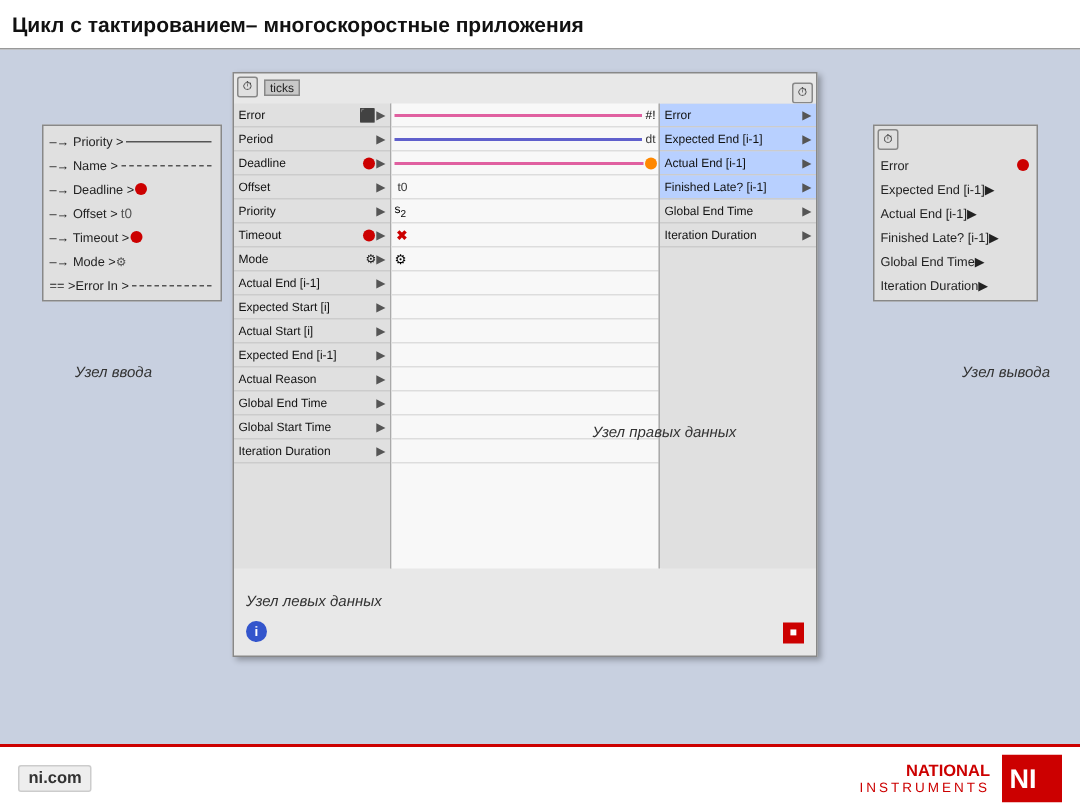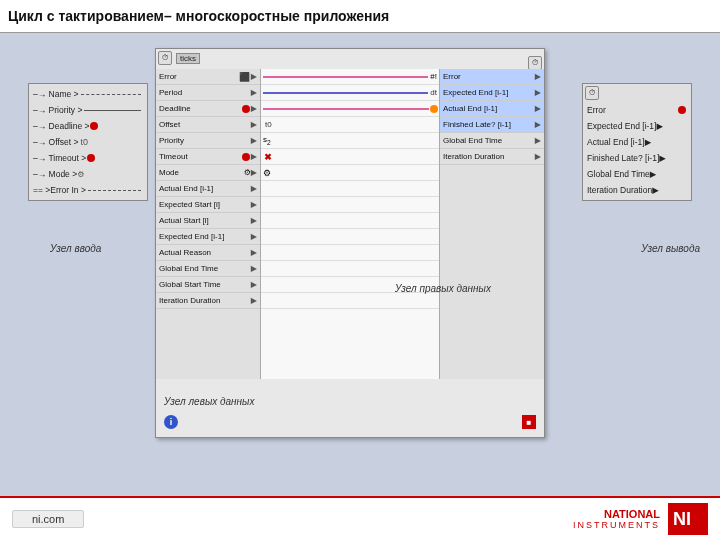--- a/index.html
+++ b/index.html
@@ -102,25 +102,25 @@
       background: white;
       border-top: 2px solid #cc0000;
       display: flex;
       align-items: center;
       justify-content: space-between;
       padding: 0 12px;
     }
 
     .ni-logo {
       font-size: 11px;
-      font-weight: normal;
+      font-weight: bold;
       color: #333;
       background: #eee;
       border: 1px solid #ccc;
-      padding: 2px 19px;
+      padding: 2px 6px;
       border-radius: 2px;
     }
 
     .ni-brand {
       display: flex;
       align-items: center;
     }
 
     .ni-brand-text {
       text-align: right;
@@ -257,26 +257,26 @@
 <div class="main-container">
 
   <div class="title-bar">
     <span>Цикл с тактированием– многоскоростные приложения</span>
   </div>
 
   <div class="content-area" style="position:relative; height:456px;">
 
     <div class="input-node-panel">
       <div class="node-row-item">
+        <span>–→ Priority &gt;</span>
+        <span class="line-solid"></span>
+      </div>
+      <div class="node-row-item">
         <span>–→ Name &gt;</span>
         <span class="line-dashes"></span>
-      </div>
-      <div class="node-row-item">
-        <span>–→ Priority &gt;</span>
-        <span class="line-solid"></span>
       </div>
       <div class="node-row-item">
         <span>–→ Deadline &gt;</span>
         <span class="indicator ind-red"></span>
       </div>
       <div class="node-row-item">
         <span>–→ Offset &gt;</span>
         <span style="font-size:9px; color:#555; margin-left:2px;">t0</span>
       </div>
       <div class="node-row-item">

